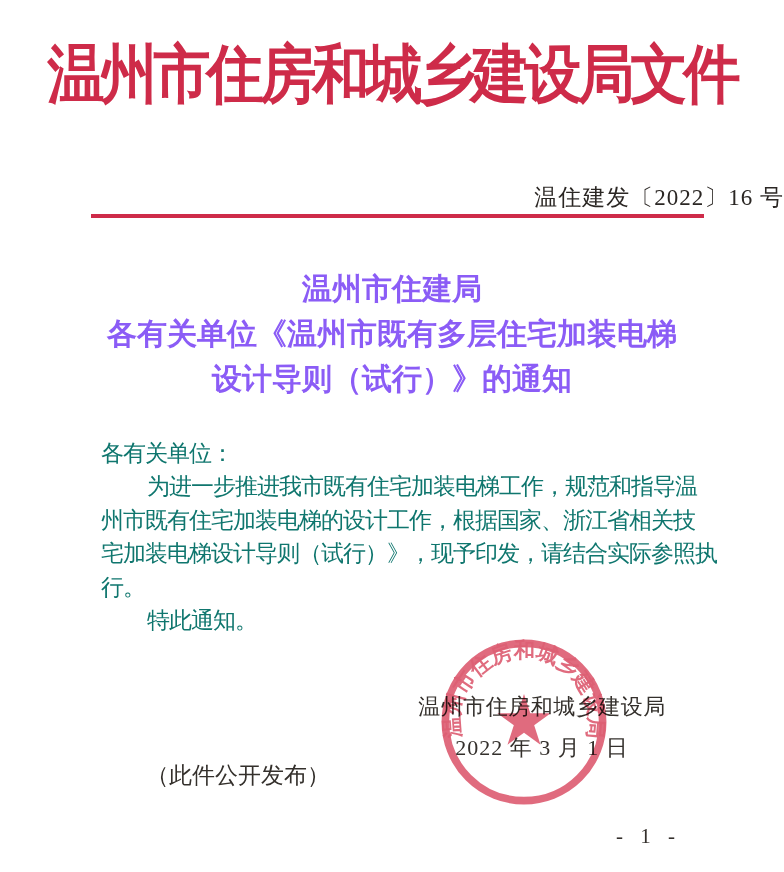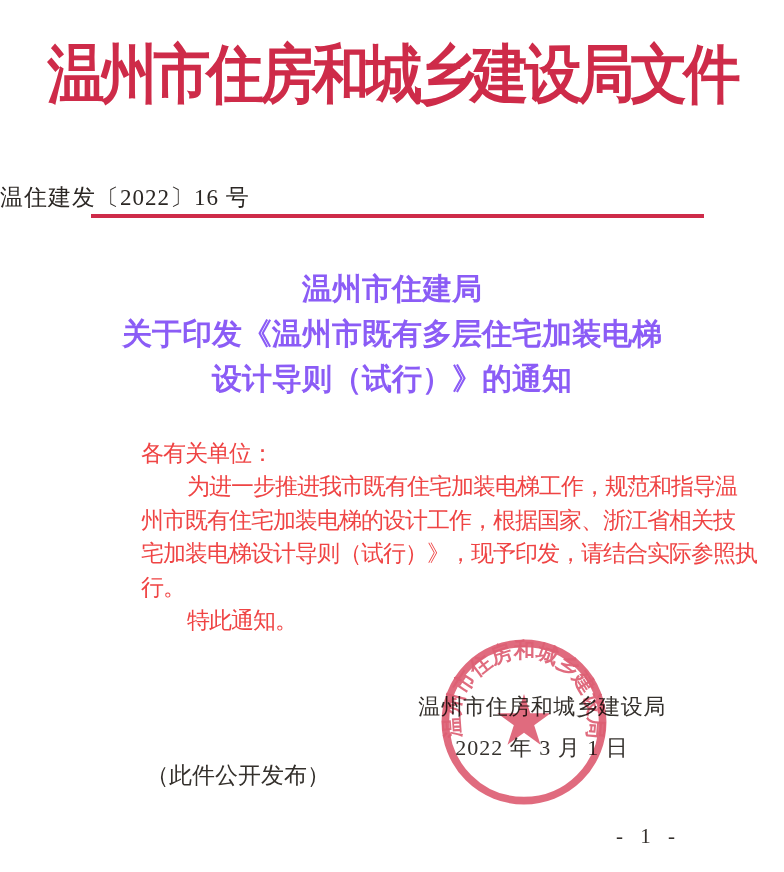--- a/index.html
+++ b/index.html
@@ -22,21 +22,21 @@
     letter-spacing: -4px;
     color: #ce2b49;
     transform: scaleY(1.12);
     transform-origin: top center;
     white-space: nowrap;
   }
   
   .doc-number {
     position: absolute;
     top: 182px; left: 0; right: 0;
-    text-align: left;
+    text-align: right;
     font-size: 23px;
     letter-spacing: 1px;
     color: #2b2724;
     white-space: nowrap;
   }
   
   .red-rule {
     position: absolute;
     top: 214px; left: 91px;
     width: 613px; height: 4px;
@@ -55,22 +55,21 @@
   }
   .doc-title .t-line { white-space: nowrap; }
   
   .body-block {
     position: absolute;
     top: 437px; left: 101px;
     width: 610px;
     font-size: 23px;
     line-height: 33.4px;
     letter-spacing: -1px;
-    color: #ef4444;
-    margin-left: 40px;
+    color: #0f766e;
   }
   .body-block .line { white-space: nowrap; }
   .indent { text-indent: 46px; }
   
   .signature {
     position: absolute;
     top: 692px; left: 404px;
     width: 276px;
     text-align: center;
     font-size: 22px;
@@ -112,21 +111,21 @@
 <div class="page">
 
   <div class="letterhead">温州市住房和城乡建设局文件</div>
 
   <div class="doc-number">温住建发〔2022〕16 号</div>
 
   <div class="red-rule"></div>
 
   <div class="doc-title">
     <div class="t-line">温州市住建局</div>
-    <div class="t-line">关于印发《温州市既有多层住宅加装电梯</div>
+    <div class="t-line">各有关单位《温州市既有多层住宅加装电梯</div>
     <div class="t-line">设计导则（试行）》的通知</div>
   </div>
 
   <div class="body-block">
     <div class="line">各有关单位：</div>
     <div class="line indent">为进一步推进我市既有住宅加装电梯工作，规范和指导温</div>
     <div class="line">州市既有住宅加装电梯的设计工作，根据国家、浙江省相关技</div>
     <div class="line">宅加装电梯设计导则（试行）》，现予印发，请结合实际参照执</div>
     <div class="line">行。</div>
     <div class="line indent">特此通知。</div>

